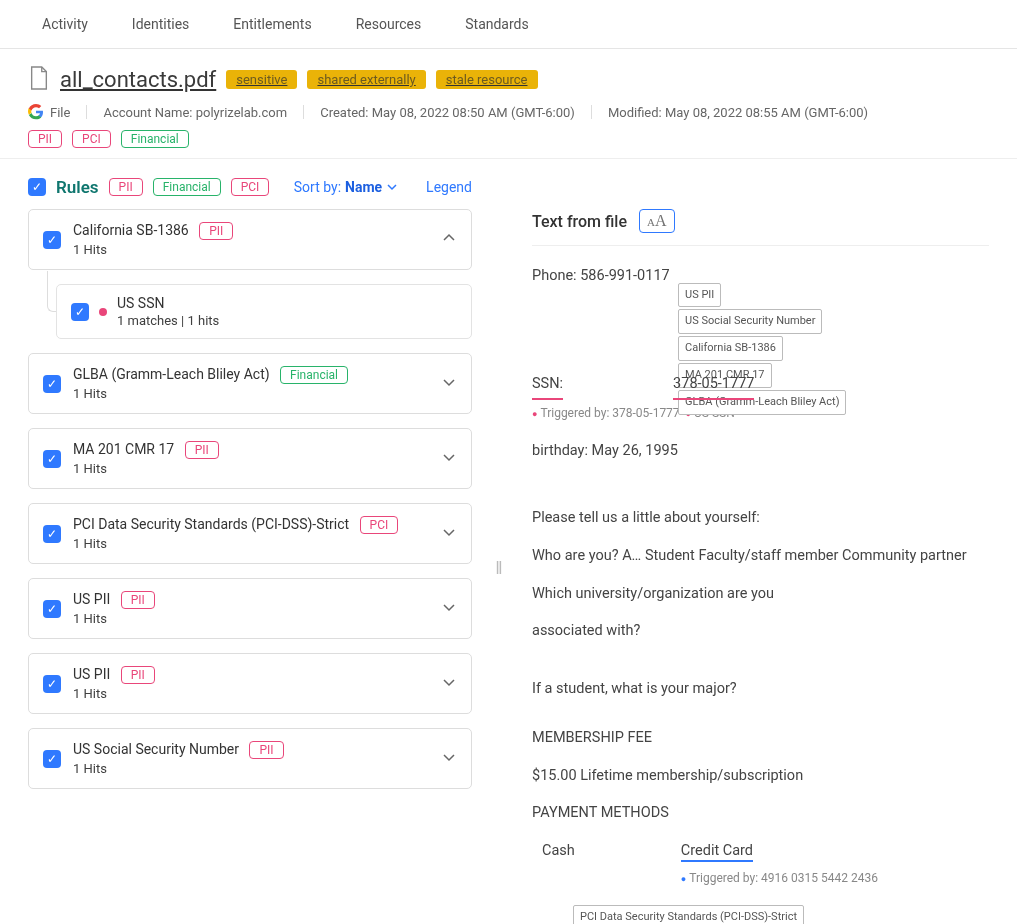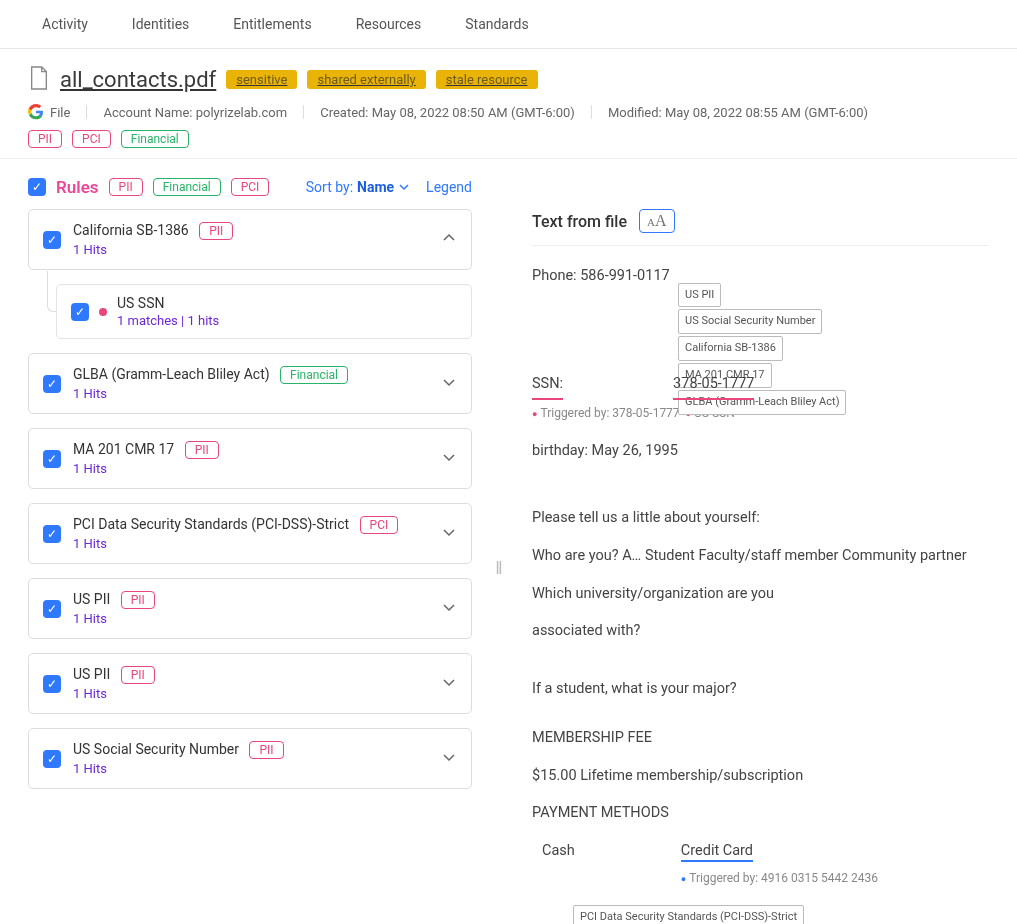--- a/index.html
+++ b/index.html
@@ -19,29 +19,29 @@
 .pill-pii { border-color:#e9467a; color:#e9467a; }
 .pill-pci { border-color:#e9467a; color:#e9467a; }
 .pill-fin { border-color:#28b36a; color:#28b36a; }
 .pill-row { display:flex; gap:10px; margin-top:10px; }
 .content { display:flex; }
 .left-pane { width: 490px; padding: 18px 18px 18px 28px; }
 .right-pane { flex:1; padding: 18px 28px 18px 22px; }
 .divider-col { width: 20px; display:flex; align-items:center; justify-content:center; color:#bbb; font-size:18px; letter-spacing:2px; }
 .rules-header { display:flex; align-items:center; gap:10px; margin-bottom:12px; }
 .chk { width:18px; height:18px; border-radius:4px; background:#2f79ff; display:inline-flex; align-items:center; justify-content:center; color:#fff; font-size:12px; }
-.rules-title { font-size:17px; font-weight:600; color:#ec4899;text-align:center; }
-.sort-area { margin-left:auto; display:flex; align-items:center; gap:16px; }
+.rules-title { font-size:17px; font-weight:600; color:#0f766e;text-align:center; }
+.sort-area { margin-left:auto; display:flex; align-items:center; gap:28px; }
 .sort-label { color:#2f79ff; font-size:14px; display:flex; align-items:center; gap:4px; cursor:pointer; }
 .sort-label b { color:#1c5fe0; }
 .legend-link { color:#2f79ff; cursor:pointer; }
 .rule-card { border:1px solid #ddd; border-radius:5px; padding:12px 14px; margin-bottom:14px; display:flex; align-items:center; gap:12px; }
 .rule-body { flex:1; }
 .rule-name { font-size:14px; color:#333; }
-.rule-hits { font-size:13px; color:#6d28d9; margin-top:2px; }
+.rule-hits { font-size:13px; color:#404040; margin-top:2px; }
 .chevron { color:#888; }
 .sub-card { margin-left:28px; border:1px solid #e3e3e3; border-radius:5px; padding:10px 14px; margin-bottom:14px; display:flex; align-items:center; gap:10px; position:relative; }
 .sub-card::before { content:""; position:absolute; left:-10px; top:-14px; bottom:50%; width:8px; border-left:1px solid #ddd; border-bottom:1px solid #ddd; border-bottom-left-radius:6px; }
 .dot-red { width:8px; height:8px; border-radius:50%; background:#e9467a; display:inline-block; }
 .text-header { display:flex; align-items:center; gap:12px; border-bottom:1px solid #eee; padding-bottom:12px; margin-bottom:16px;margin-top:32px; }
 .text-size-btn { border:1px solid #2f79ff; border-radius:4px; padding:2px 7px; color:#737373; cursor:pointer; font-family: "Times New Roman", serif; }
 .text-size-btn .small-a { font-size:11px; }
 .text-size-btn .big-a { font-size:16px; }
 .doc-body { font-size:14.5px; color:#444; line-height:1.9; }
 .doc-body p { margin-bottom:10px; }

